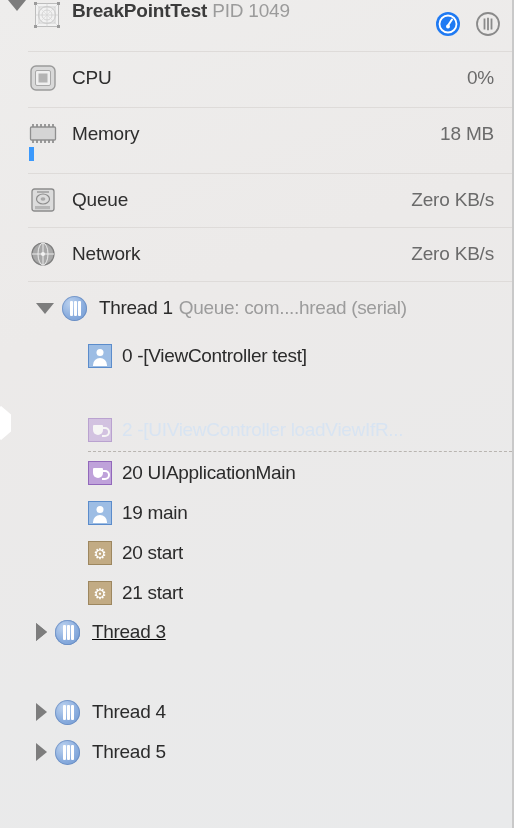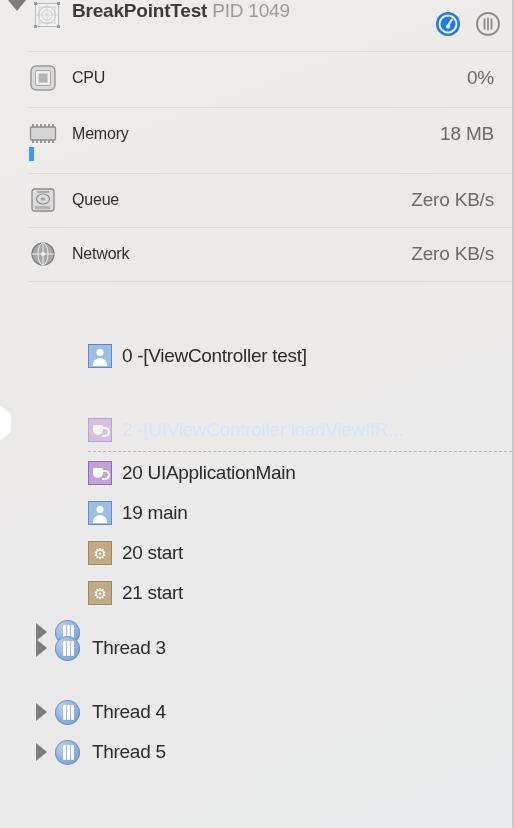--- a/index.html
+++ b/index.html
@@ -94,21 +94,21 @@
     background: #dedbd9;
   }
   .gauge-icon {
     width: 30px; height: 26px;
     margin-left: 28px;
     flex: none;
     position: relative;
   }
   .gauge-label {
     margin-left: 14px;
-    font-size: 16px;
+    font-size: 19px;
     color: #2e2e2e;
     letter-spacing: -0.2px;
   }
   .gauge-value {
     position: absolute;
     right: 18px;
     font-size: 19px;
     color: #6b6b6b;
     letter-spacing: -0.2px;
   }
@@ -367,20 +367,31 @@
         <line x1="15" y1="2" x2="15" y2="24" stroke="#ececec" stroke-width="1"></line>
         <circle cx="15" cy="13" r="2" fill="#f2f2f2"></circle>
       </svg>
     </div>
     <div class="gauge-label">Network</div>
     <div class="gauge-value">Zero KB/s</div>
   </div>
 
   <div class="sep" style="top:281px;"></div>
 
+  <div class="thread-row" style="top:288px;">
+    <div class="tri"></div>
+    <div class="thread-icon">
+        <i></i>
+        <i></i>
+        <i></i>
+      </div>
+    <div class="thread-text">
+      <span class="thread-name">Thread 1</span><span class="thread-queue">Queue: com....hread (serial)</span>
+    </div>
+  </div>
 
   <div class="frame-row" style="top:336px;align-items:center;">
     <div class="frame-icon icon-person">
         <div class="head"></div>
         <div class="body"></div>
       </div>
     <div class="frame-text">0 -[ViewController test]</div>
   </div>
 
 
@@ -426,21 +437,21 @@
 
   <div class="thread-row" style="top:612px;">
     <div class="tri right"></div>
     <div class="thread-icon">
         <i></i>
         <i></i>
         <i></i>
       </div>
   </div>
 
-  <div class="thread-row" style="top:628px;">
+  <div class="thread-row" style="top:612px;text-decoration:underline;">
     <div class="tri right"></div>
     <div class="thread-icon">
         <i></i>
         <i></i>
         <i></i>
       </div>
     <div class="thread-text">
       <span class="thread-name">Thread 3</span><span class="thread-queue"></span>
     </div>
   </div>

